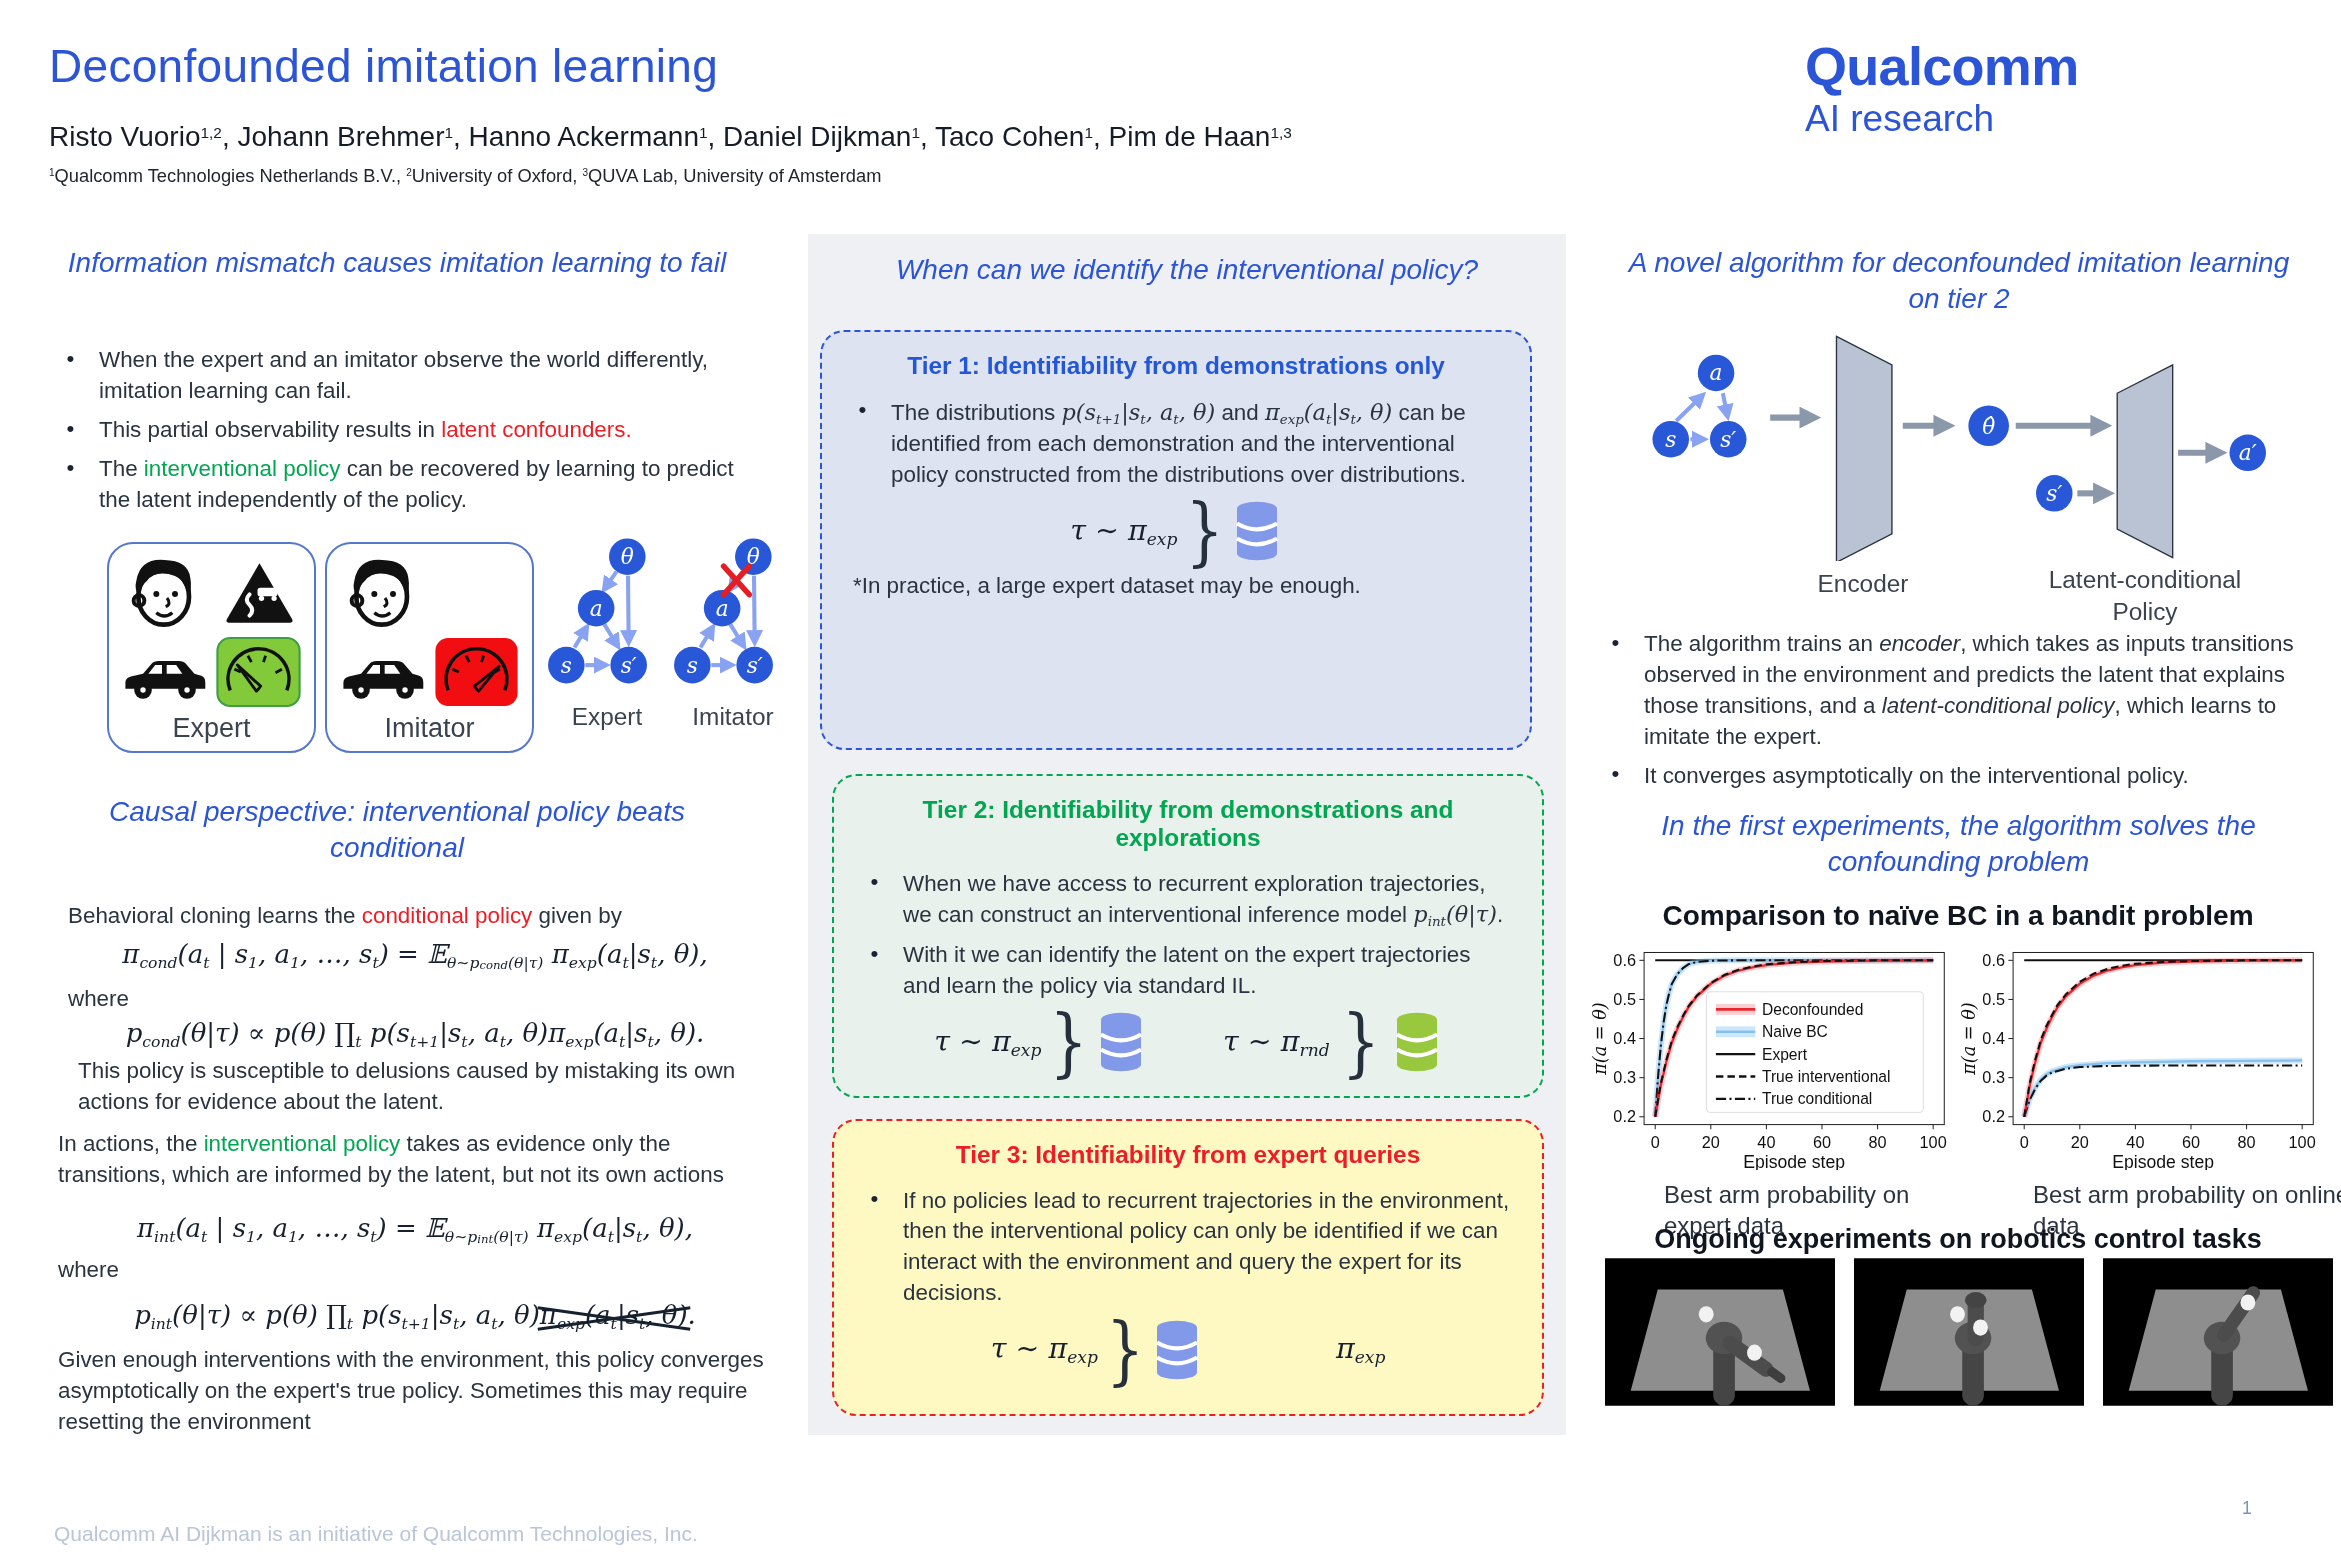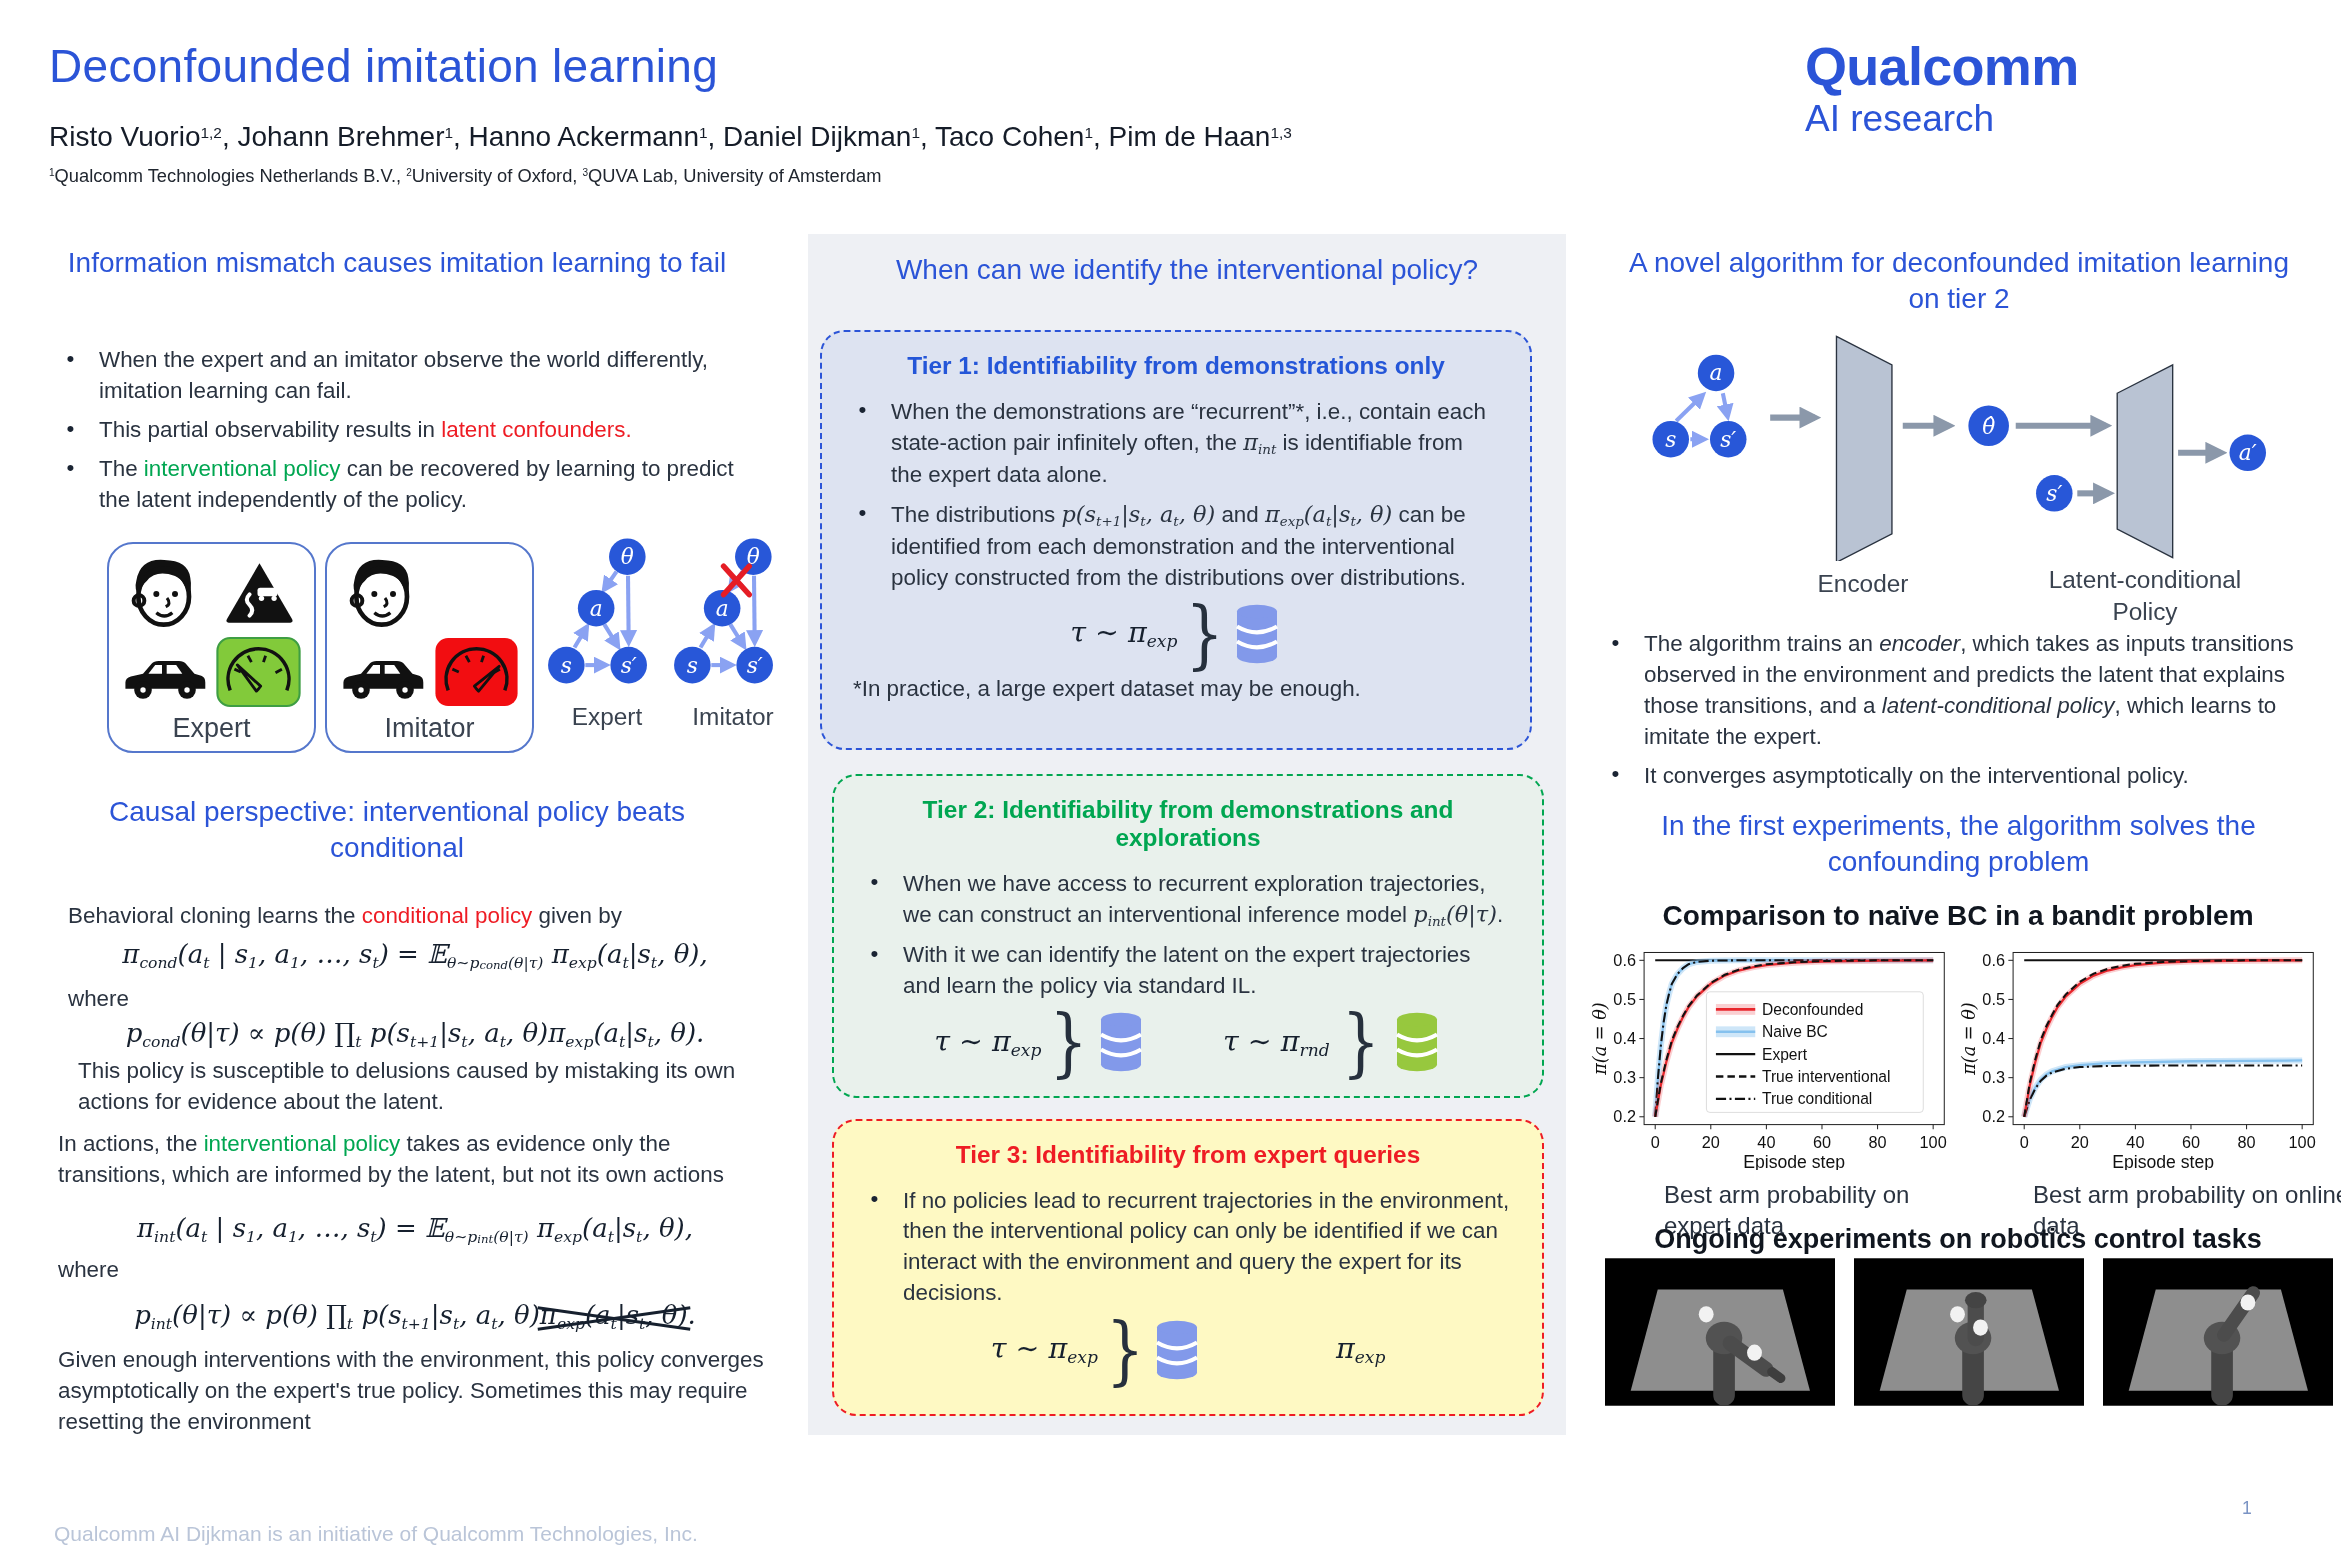--- a/index.html
+++ b/index.html
@@ -6,21 +6,21 @@
   body{position:relative;width:2342px;height:1561px;background:#ffffff;overflow:hidden;
        font-family:"Liberation Sans",sans-serif;color:#2a3340;}
   .abs{position:absolute;}
   
   #title{left:49px;top:39px;font-size:46px;font-weight:500;color:#2b54d7;letter-spacing:0.3px;}
   #authors{left:49px;top:121px;font-size:28px;color:#151c28;}
   #affiliations{left:49px;top:165px;font-size:18.3px;color:#20262f;}
   #logo{left:1805px;top:35px;color:#2b54d7;}
   #logo-brand{font-size:54px;font-weight:600;letter-spacing:-0.7px;}
   #logo-sub{font-size:37px;font-weight:400;margin-top:1.4px;}
-  .bluehead{color:#2b54d7;text-align:center;font-size:28px;line-height:1.3;font-weight:500;}
+  .bluehead{color:#2b54d7;text-align:center;font-size:28px;line-height:1.3;font-weight:500;font-style:italic;}
   .darkhead{color:#10161f;text-align:center;font-size:28px;font-weight:600;}
   .body-text{font-size:22.4px;line-height:1.38;color:#2a3340;}
   .blts{list-style:none;margin:0;padding:0;font-size:22.4px;line-height:1.38;color:#2a3340;}
   .blts li{position:relative;padding-left:38px;margin-bottom:8.1px;}
   .blts li::before{content:"\2022";position:absolute;left:5.4px;top:-1.4px;font-size:22.4px;color:#1a2433;}
   .c-red{color:#ee1c24;}
   .c-green{color:#00a651;}
   .itl{font-style:italic;}
   .mth{font-family:"DejaVu Serif",serif;font-style:italic;}
   .sub{font-size:.6em;vertical-align:-.3em;}
@@ -213,21 +213,20 @@
   <span><span>p</span><span class="sub">int</span><span>(θ|τ) ∝ p(θ) ∏</span><span class="sub">t</span><span> p(s</span><span class="sub">t+1</span><span>|s</span><span class="sub">t</span><span>, a</span><span class="sub">t</span><span>, θ)</span></span><span class="crossed"><span>π</span><span class="sub">exp</span><span>(a</span><span class="sub">t</span><span>|s</span><span class="sub">t</span><span>, θ)</span></span><span>.</span>
 </div>
 <div class="abs body-text" style="left:58px;top:1345px;width:718px;"><span>Given enough interventions with the environment, this policy converges asymptotically on the expert's true policy. Sometimes this may require resetting the environment</span></div>
 
 <div class="abs" id="mid-panel"></div>
 <div class="abs bluehead" style="left:821px;top:252px;width:732px;">When can we identify the interventional policy?</div>
 
 <div class="tier" id="tier1">
   <div class="tier-title" id="t1-title">Tier 1: Identifiability from demonstrations only</div>
   <ul class="blts">
-    <li><span>When the demonstrations are “recurrent”*, i.e., contain each state-action pair infinitely often, the </span><span class="mth">π</span><span class="mth sub">int</span><span> is identifiable from the expert data alone.</span></li>
     <li><span>The distributions </span><span class="mth">p(s</span><span class="mth sub">t+1</span><span class="mth">|s</span><span class="mth sub">t</span><span class="mth">, a</span><span class="mth sub">t</span><span class="mth">, θ)</span><span> and </span><span class="mth">π</span><span class="mth sub">exp</span><span class="mth">(a</span><span class="mth sub">t</span><span class="mth">|s</span><span class="mth sub">t</span><span class="mth">, θ)</span><span> can be identified from each demonstration and the interventional policy constructed from the distributions over distributions.</span></li>
   </ul>
   <div class="dbrow">
     <span class="fm"><span>τ ∼ π</span><span class="sub">exp</span></span>
     <span class="brace">}</span>
     <svg class="db" viewBox="0 0 60 74">
       <g fill="#8299ea">
           <rect x="6" y="10" width="48" height="54"></rect>
           <ellipse cx="30" cy="10" rx="24" ry="8"></ellipse>
           <ellipse cx="30" cy="64" rx="24" ry="8"></ellipse>

